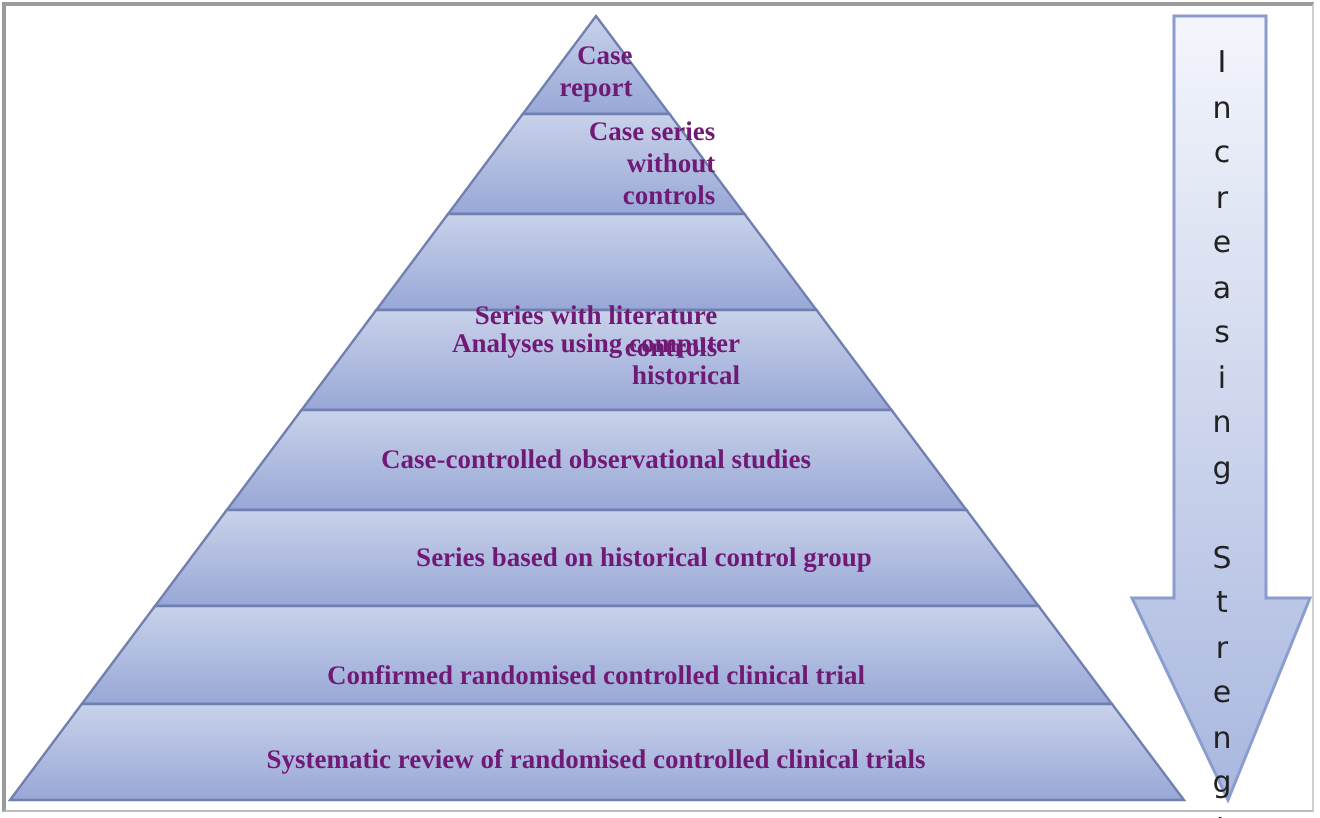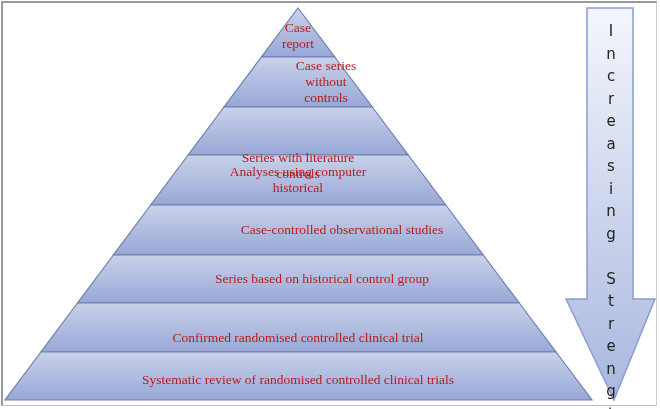--- a/index.html
+++ b/index.html
@@ -1,19 +1,19 @@
 <!DOCTYPE html>
 <html><head>
 <meta charset="utf-8">
 <style>
   html,body{margin:0;padding:0;background:#fff;}
   body{width:660px;height:409px;position:relative;overflow:hidden;}
   .frame{position:absolute;left:1px;top:1px;width:656px;height:405px;border:2px solid #9a9a9a;border-right:1px solid #cfcfcf;border-bottom:1px solid #bdbdbd;box-sizing:border-box;}
   svg{position:absolute;left:0;top:0;}
-  .lbl{position:absolute;font-family:"Liberation Serif",serif;font-weight:normal;font-size:13.5px;color:#b91c1c;text-align:center;line-height:16px;transform:translate(-50%,-50%);white-space:pre-line;}
+  .lbl{position:absolute;font-family:"Liberation Serif",serif;font-weight:bold;font-size:13.5px;color:#701a75;text-align:right;line-height:16px;transform:translate(-50%,-50%);white-space:pre-line;}
   .arrowtxt{position:absolute;left:611px;top:20px;width:10px;font-family:"DejaVu Sans","Liberation Sans",sans-serif;font-size:15px;color:#222;text-align:center;line-height:22.5px;transform:translateX(-50%);}
 </style>
 </head>
 <body>
 
 <div class="frame"></div>
 
 <svg id="pyr" width="660" height="409">
   <defs>
     <linearGradient id="lg" x1="0" y1="0" x2="0" y2="1">
@@ -41,21 +41,21 @@
 <div id="labels">
     <div class="lbl" style="left: 298px; top: 35.5px;">Case
 report</div>
     <div class="lbl" style="left: 298px; top: 82px; margin-left: 28px;">Case series
 without
 controls</div>
     <div class="lbl" style="left: 298px; top: 142px; margin-top: 24px;">Series with literature
 controls</div>
     <div class="lbl" style="left: 298px; top: 180px;">Analyses using computer
 historical</div>
-    <div class="lbl" style="left: 298px; top: 230px; margin-left: 44px;">Case-controlled observational studies</div>
+    <div class="lbl" style="left: 298px; top: 230px;">Case-controlled observational studies</div>
     <div class="lbl" style="left: 298px; top: 279px; margin-left: 24px;">Series based on historical control group</div>
     <div class="lbl" style="left: 298px; top: 338px;">Confirmed randomised controlled clinical trial</div>
     <div class="lbl" style="left: 298px; top: 380px;">Systematic review of randomised controlled clinical trials</div>
   </div>
 <div class="arrowtxt" id="arrowtxt">
     <div>I</div>
     <div>n</div>
     <div>c</div>
     <div>r</div>
     <div>e</div>

